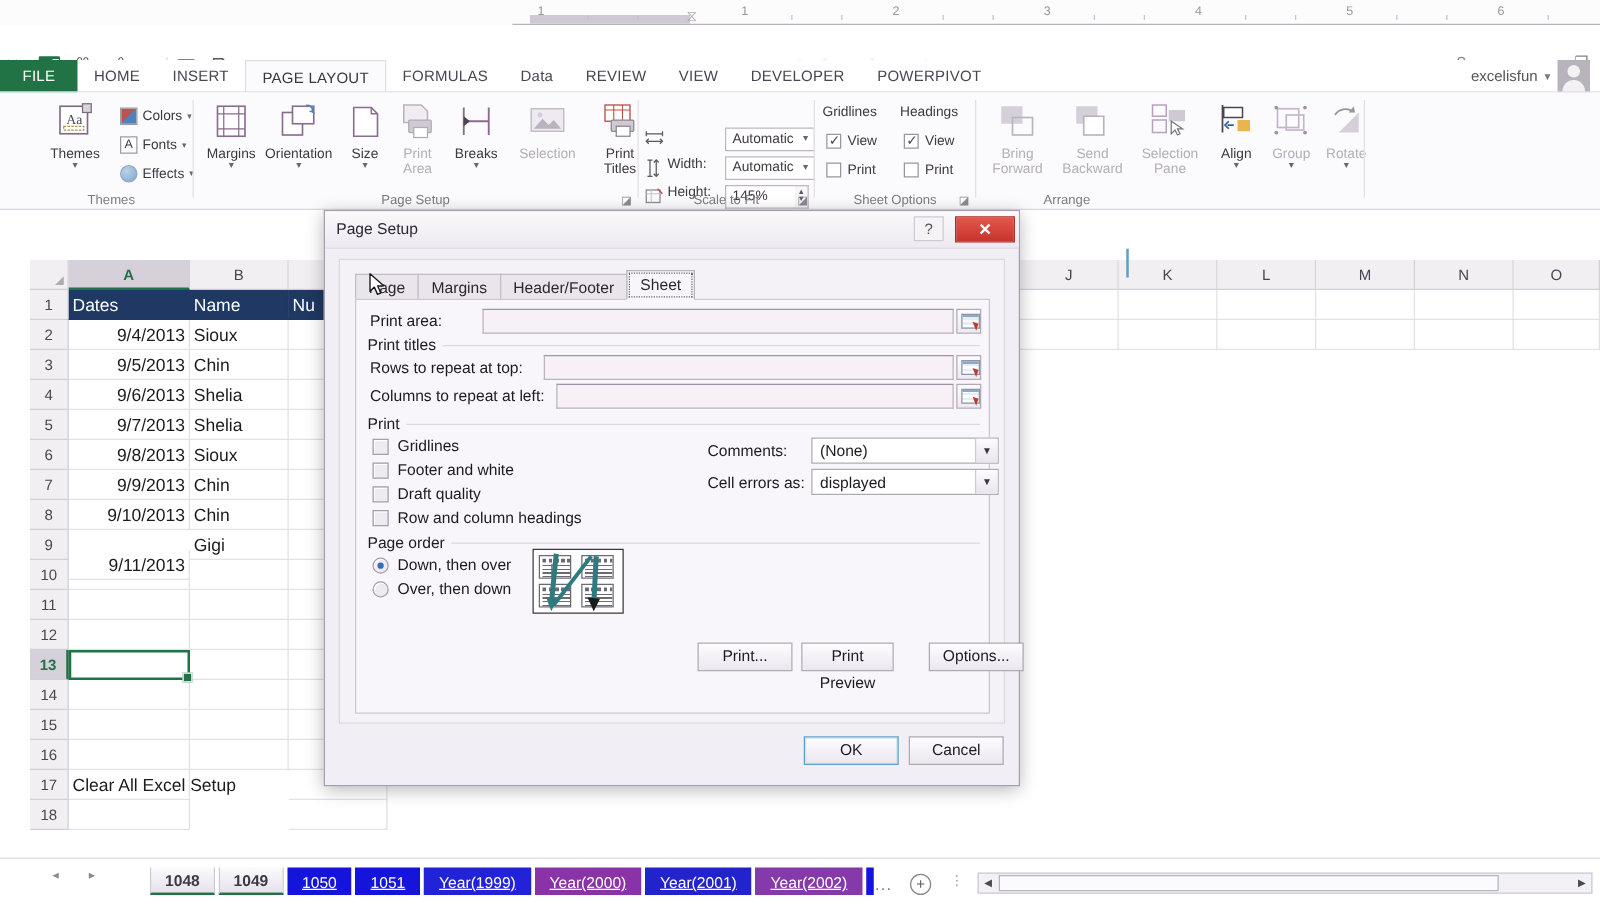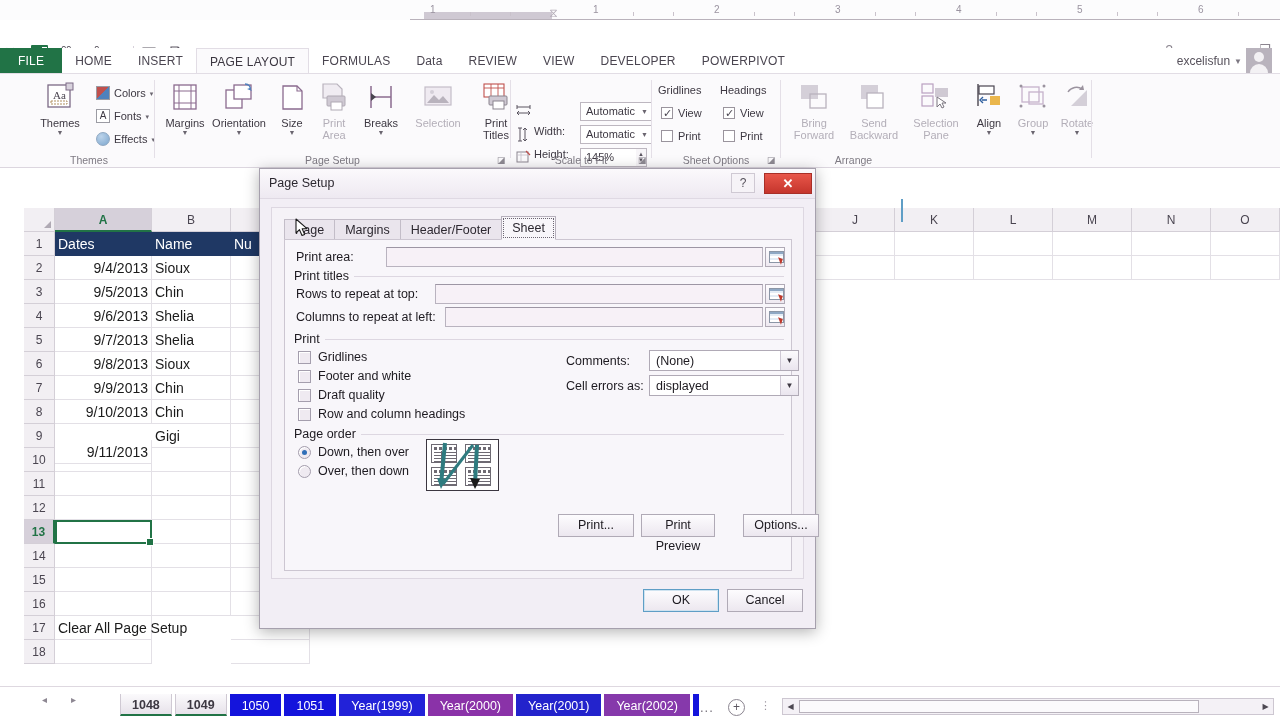--- a/index.html
+++ b/index.html
@@ -215,21 +215,21 @@
   .nav-arrows { position:absolute; left:42px; top:8px; display:flex; gap:24px; color:#8d8792; font-size:10px; }
   .sheettabs { position:absolute; left:120px; top:694px; display:flex; align-items:flex-start; height:26px; }
   .stab {
     height:22px; line-height:22px; padding:0 11px; font-size:12.5px; white-space:nowrap;
     margin-right:3px; border:1px solid transparent;
   }
   .stab.active {
     background:linear-gradient(to bottom,#fbfafc,#e7e2ea); color:#3d3842; font-weight:bold;
     border:1px solid #cfc9d3; border-bottom:2px solid #217346; border-top:none;
   }
-  .stab.colored { color:#ffffff; }
+  .stab.colored { color:#ffffff;text-decoration:underline; }
   .stab-end { width:6px; height:22px; margin-right:4px; }
   .tab-more { position:absolute; left:700px; top:700px; font-size:13px; color:#77727c; letter-spacing:1px; }
   .tab-add {
     position:absolute; left:728px; top:699px; width:17px; height:17px; border-radius:50%;
     border:1px solid #8a848f; color:#5d5862; font-size:12px; line-height:15px; text-align:center;
   }
   .tab-grip { position:absolute; left:760px; top:699px; color:#9b959f; font-size:11px; line-height:12px; }
   .hscroll {
     position:absolute; left:782px; top:698px; width:492px; height:17px;
     border:1px solid #cdc7d1; background:#f4f1f6; display:flex; align-items:center;
@@ -785,21 +785,21 @@
     <div class="cell" style="left:55px; top:288px; width:97px"></div>
     <div class="cell" style="left:152px;top:288px; width:79px"></div>
     <div class="cell" style="left:55px; top:312px; width:97px"></div>
     <div class="cell" style="left:152px;top:312px; width:79px"></div>
     <div class="cell" style="left:55px; top:336px; width:97px"></div>
     <div class="cell" style="left:152px;top:336px; width:79px"></div>
     <div class="cell" style="left:55px; top:360px; width:97px"></div>
     <div class="cell" style="left:152px;top:360px; width:79px"></div>
     <div class="cell" style="left:55px; top:384px; width:97px"></div>
     <div class="cell" style="left:152px;top:384px; width:79px"></div>
-    <div class="cell" style="left:55px; top:408px; width:97px; overflow:visible">Clear All Page Setup</div>
+    <div class="cell" style="left:55px; top:408px; width:97px; overflow:visible">Clear All Excel Setup</div>
     <div class="cell" style="left:55px; top:432px; width:97px"></div>
 
     <div class="cell" style="left:231px; top:48px;  width:79px"></div>
     <div class="cell" style="left:231px; top:72px;  width:79px"></div>
     <div class="cell" style="left:231px; top:96px;  width:79px"></div>
     <div class="cell" style="left:231px; top:120px; width:79px"></div>
     <div class="cell" style="left:231px; top:144px; width:79px"></div>
     <div class="cell" style="left:231px; top:168px; width:79px"></div>
     <div class="cell" style="left:231px; top:192px; width:79px"></div>
     <div class="cell" style="left:231px; top:216px; width:79px"></div>

